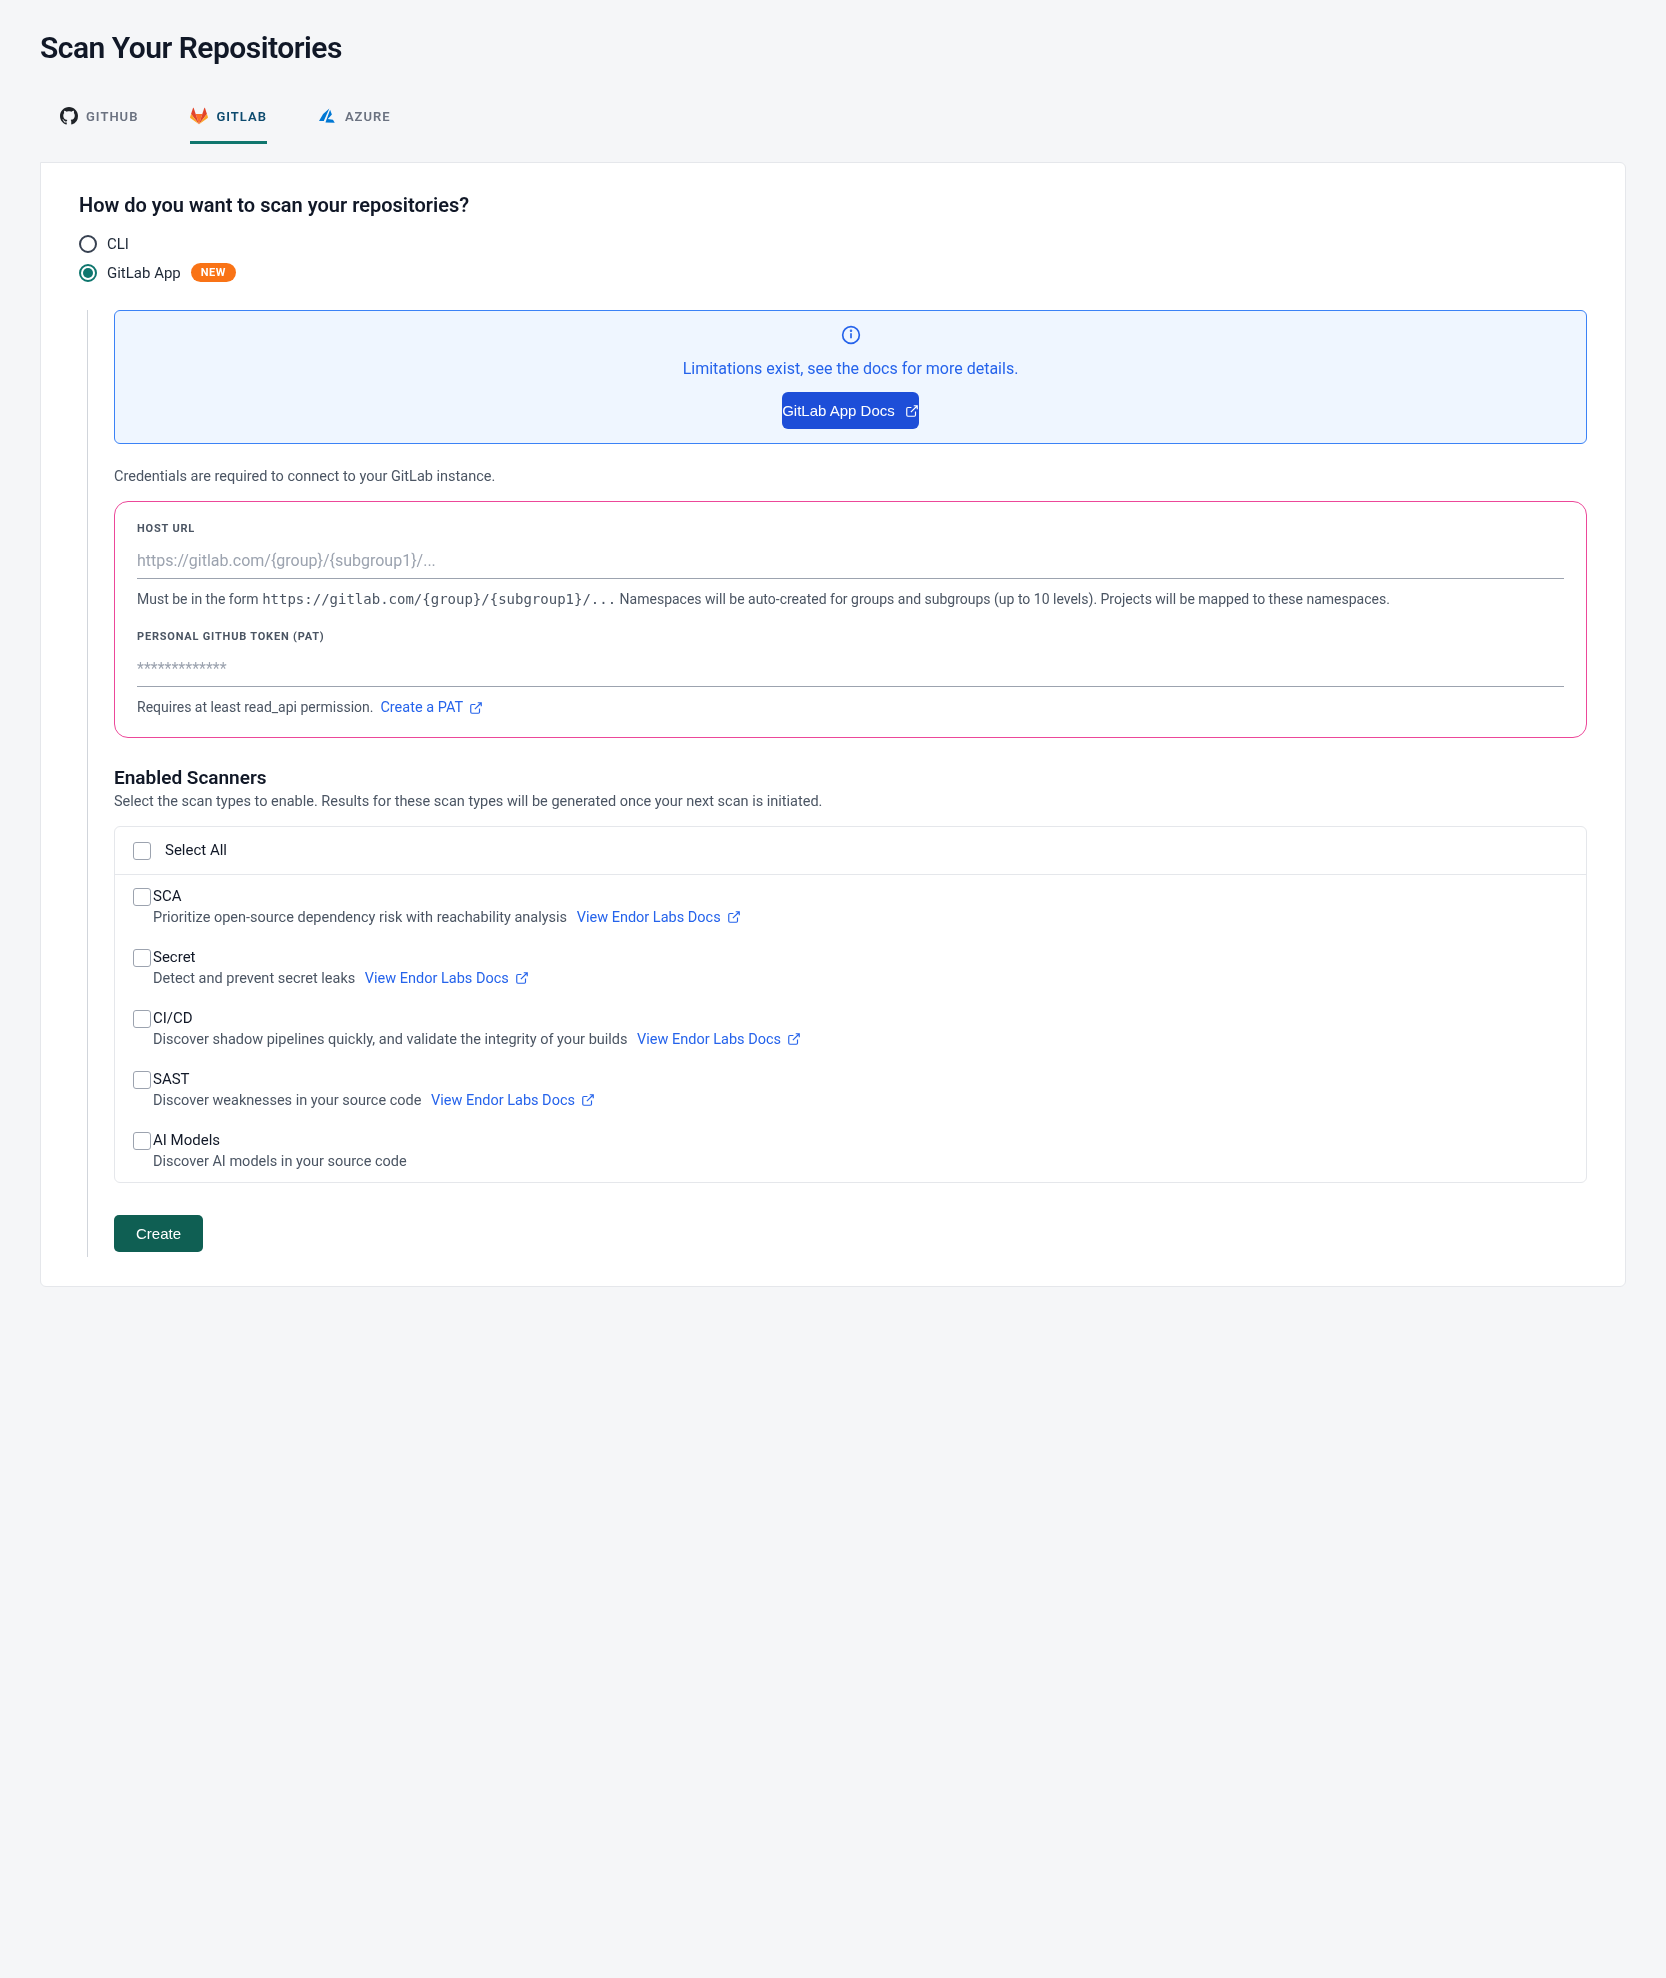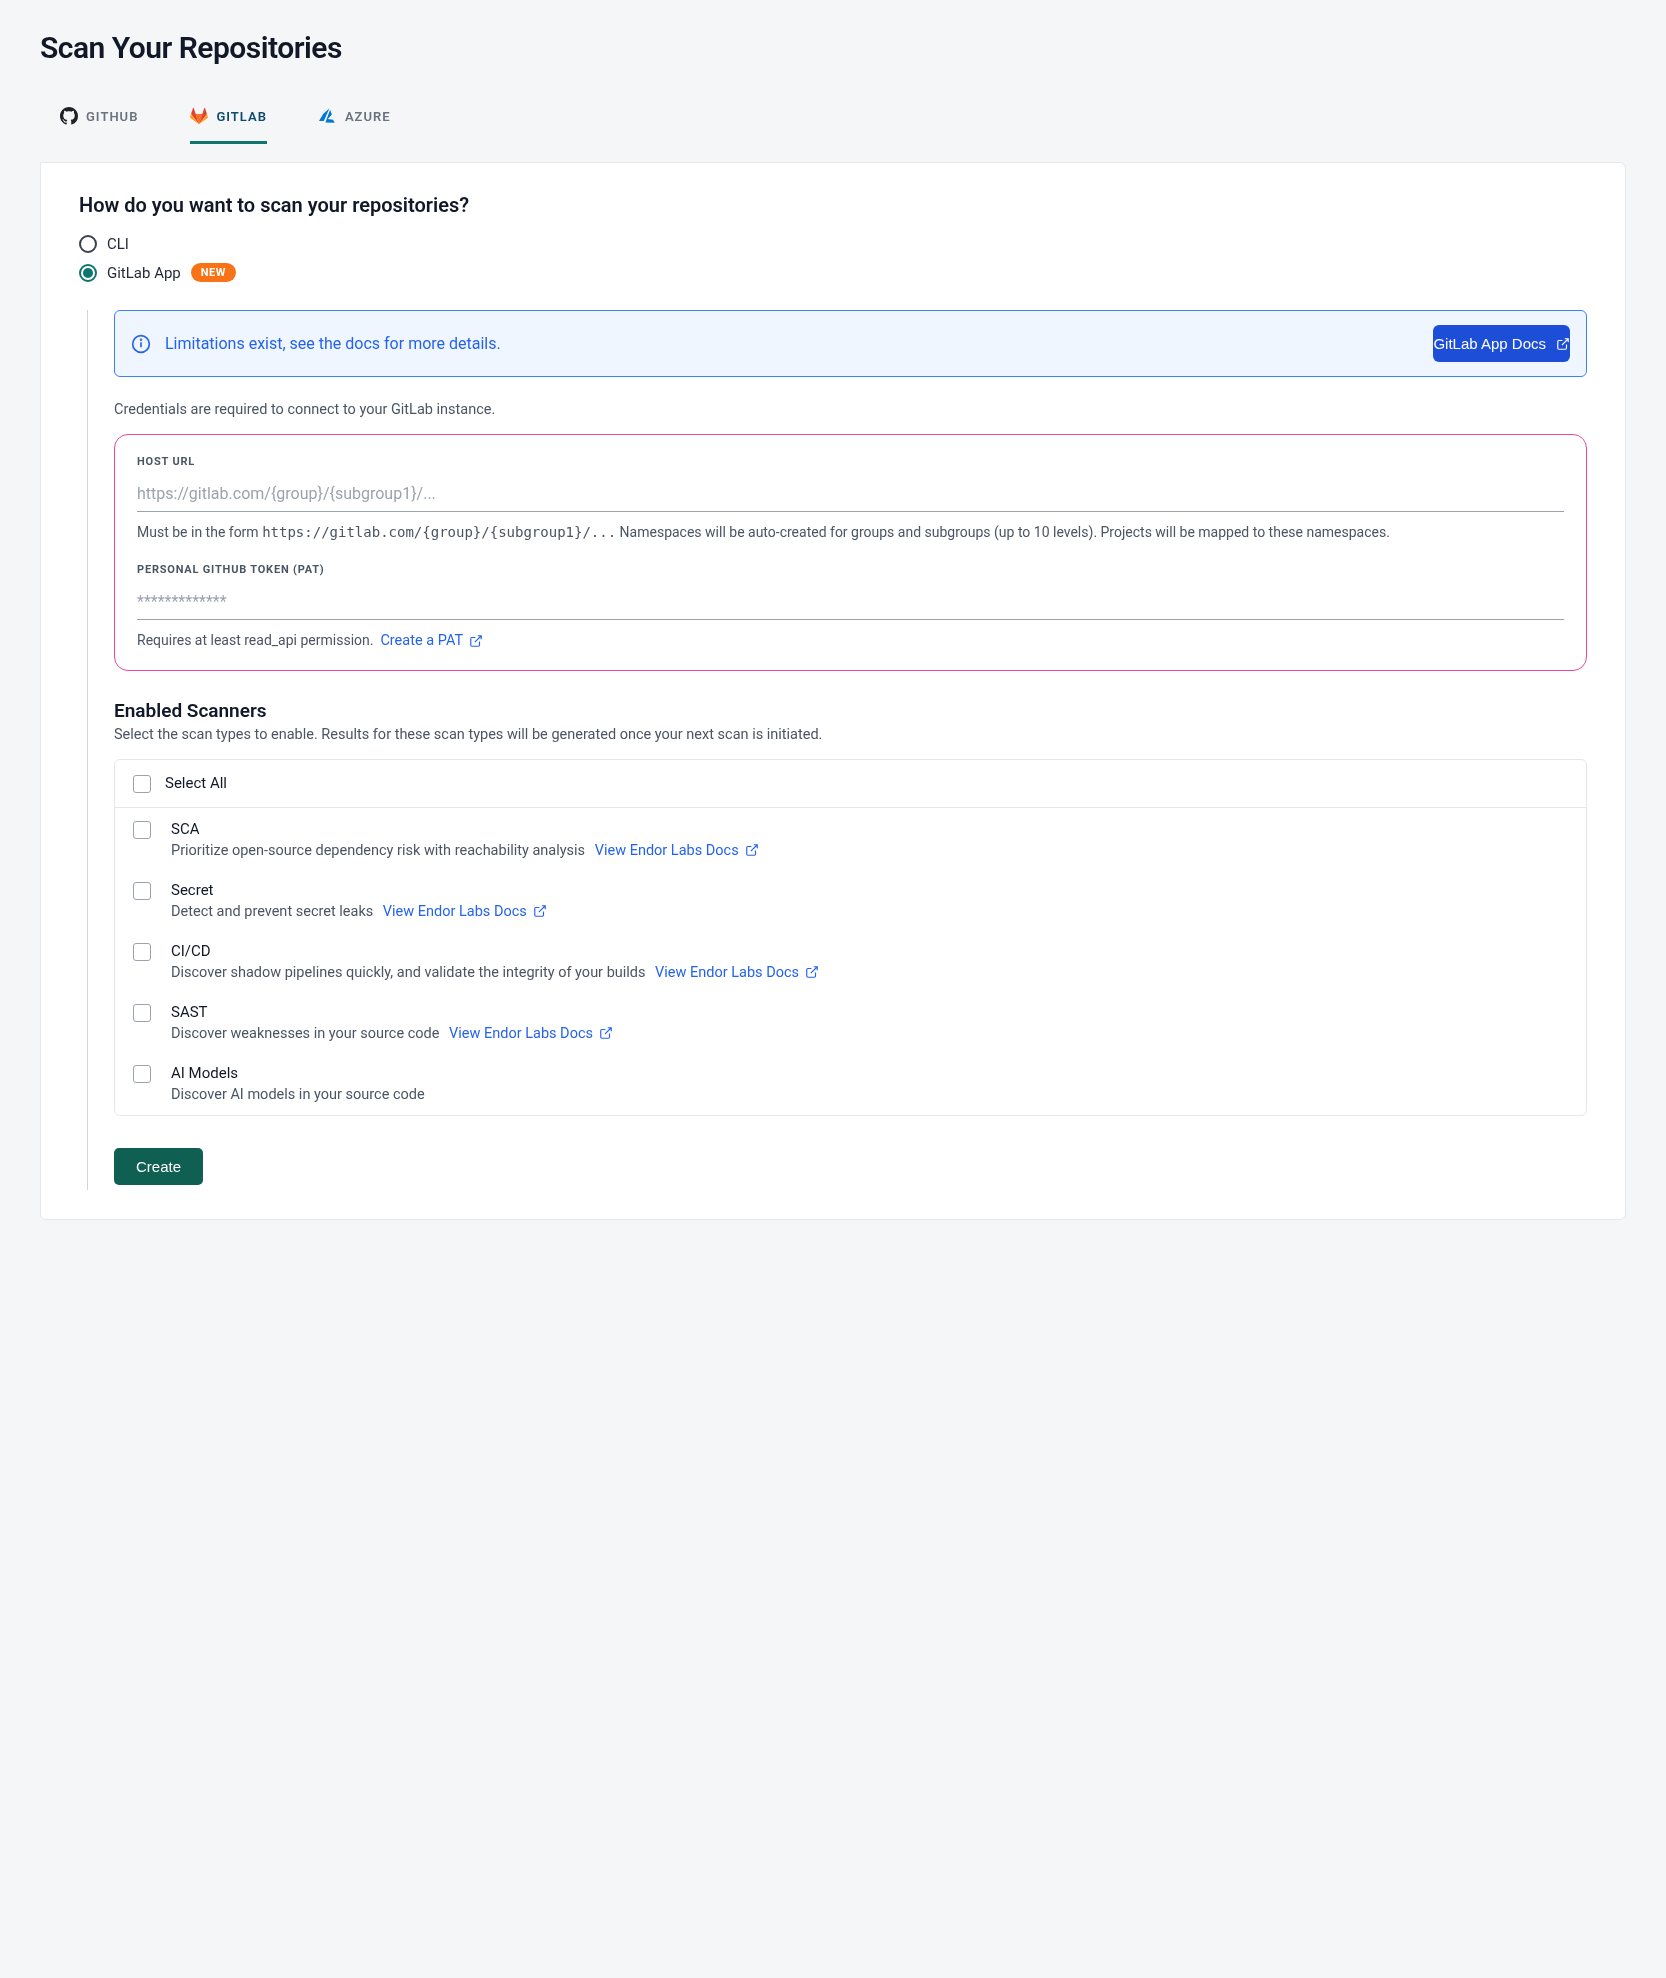--- a/index.html
+++ b/index.html
@@ -129,20 +129,21 @@
     .alert {
       border: 1px solid #3b82f6;
       background: #eff6ff;
       border-radius: 6px;
       padding: 14px 16px;
       display: flex;
       align-items: center;
       gap: 14px;
       margin-top: 28px;
       margin-bottom: 24px;
+      flex-direction: column;
     }
     .alert-icon {
       width: 20px;
       height: 20px;
       flex-shrink: 0;
     }
     .alert-text {
       flex: 1;
       color: #2563eb;
       font-size: 16px;
@@ -226,21 +227,21 @@
       padding: 14px 18px;
       border-bottom: 1px solid #e5e7eb;
       display: flex;
       align-items: center;
       gap: 14px;
     }
     .scanner-row {
       padding: 12px 18px;
       display: flex;
       align-items: flex-start;
-      gap: 20px;
+      gap: 2px;
     }
     .scanner-row + .scanner-row {
       padding-top: 10px;
     }
     .checkbox {
       width: 18px;
       height: 18px;
       border: 1.5px solid #9ca3af;
       border-radius: 3px;
       flex-shrink: 0;

